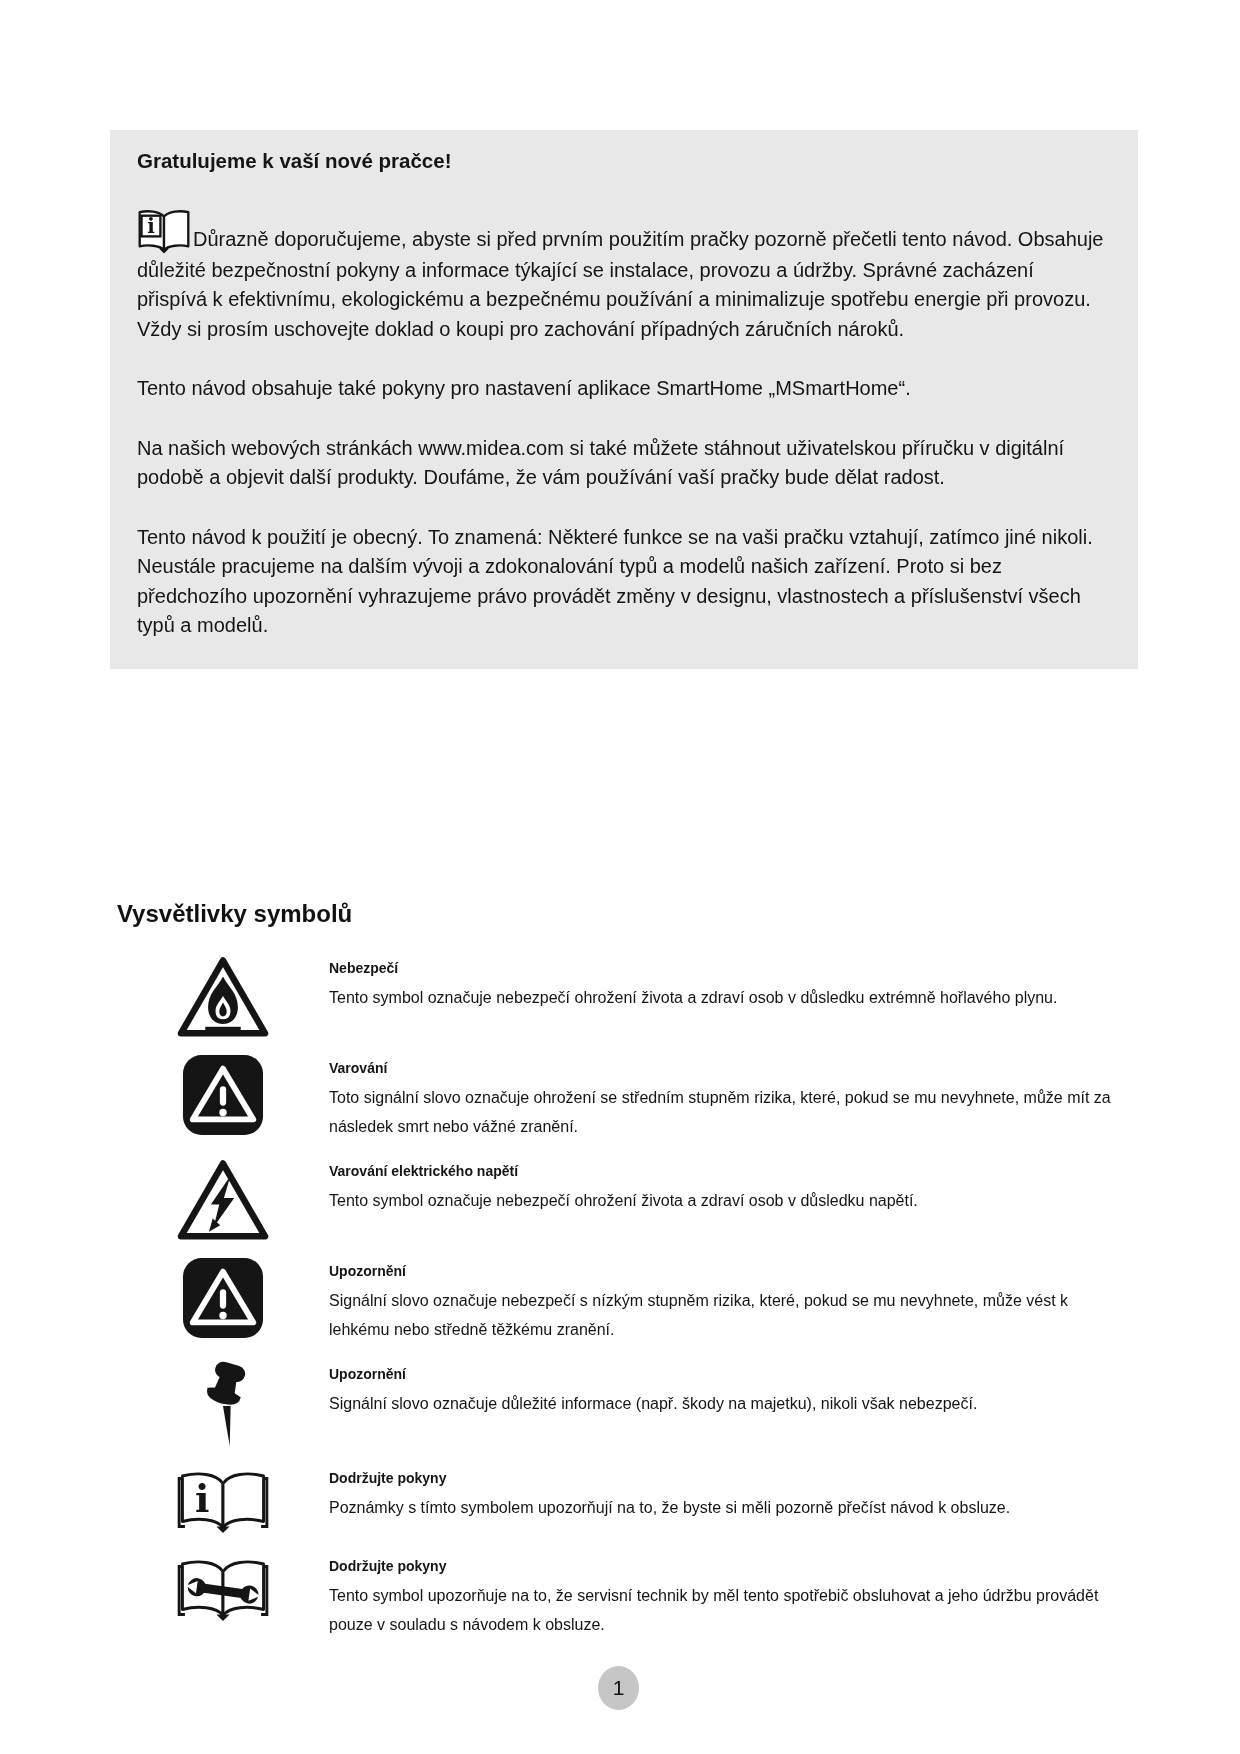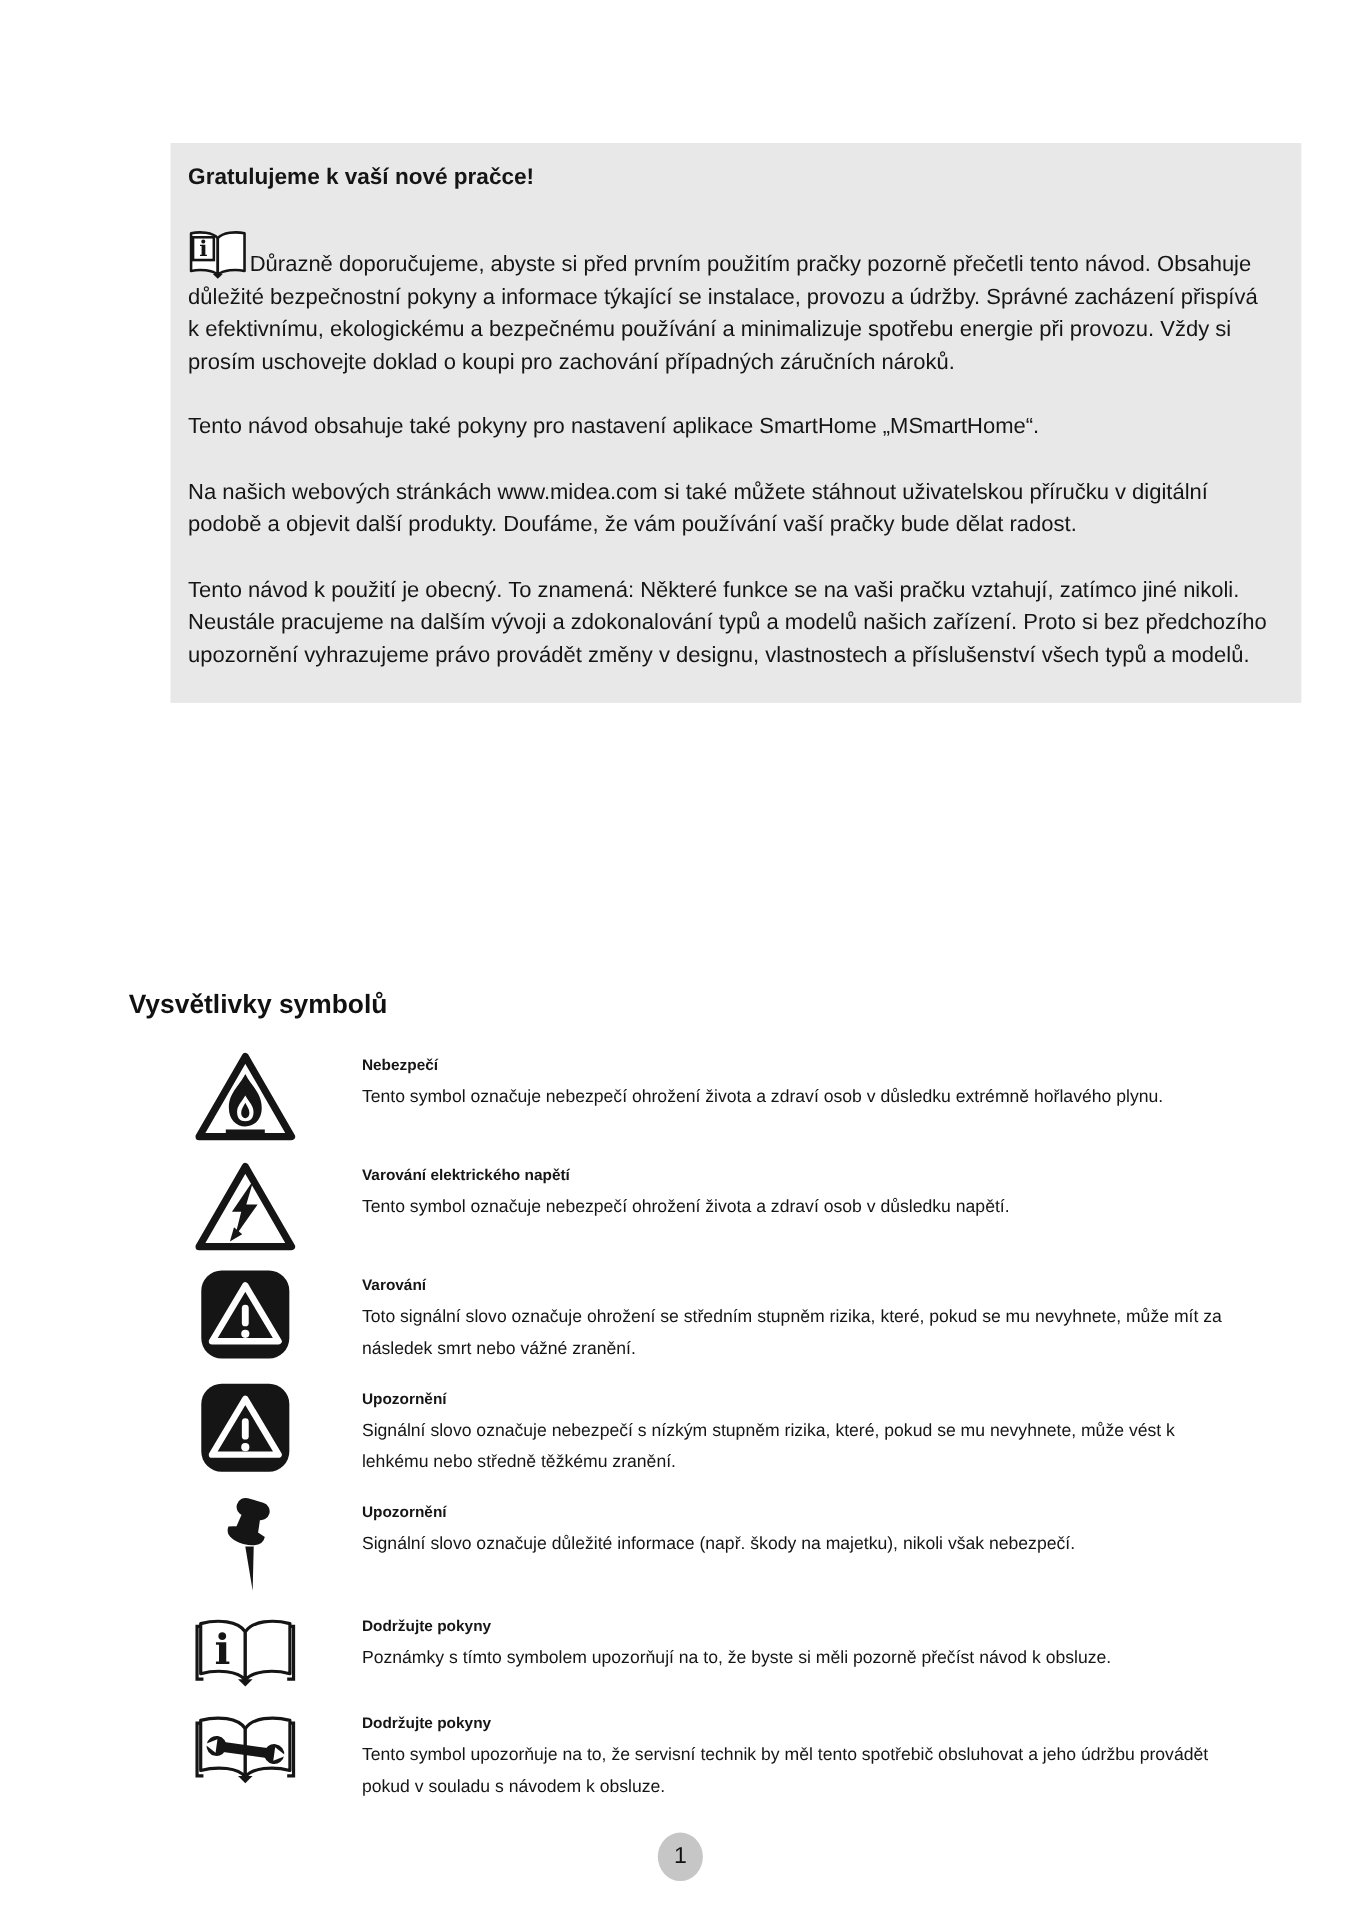--- a/index.html
+++ b/index.html
@@ -7,22 +7,22 @@
     width:1240px;height:1754px;background:#ffffff;
     font-family:"Liberation Sans", sans-serif;color:#151515;
     position:relative;overflow:hidden;
   }
   .page{position:relative;width:1240px;height:1754px;}
 
   
   .intro-box{
     position:absolute;left:110px;top:130px;width:1028px;
     background:#e8e8e8;box-sizing:border-box;
-    padding:16px 30px 28px 16px;
-    font-size:20px;line-height:29.5px;margin-left:45px;
+    padding:16px 30px 28px 27px;
+    font-size:20px;line-height:29.5px;
   }
   .intro-box p{margin:0 0 30px 0;}
   .intro-title{font-weight:bold;margin:0 0 28px 0;font-size:20.5px;}
   .p-after-title{margin:0 0 10px 0 !important;}
   .bold{font-weight:normal;}
   .intro-box p:last-child{margin-bottom:0;}
 
   .inline-icon{
     display:inline-block;vertical-align:-10px;margin:0 2px 0 0;
   }
@@ -87,44 +87,44 @@
         </svg>
       </div>
       <div class="text-cell">
         <p class="sym-title">Nebezpečí</p>
         <p class="sym-desc">Tento symbol označuje nebezpečí ohrožení života a zdraví osob v důsledku extrémně hořlavého plynu.</p>
       </div>
     </div>
 
     <div class="symbol-row">
       <div class="icon-cell">
-        <svg width="94" height="84" viewBox="0 0 100 90">
-          <path d="M50 7 L95 85 L5 85 Z" fill="#ffffff" stroke="#151515" stroke-width="7" stroke-linejoin="round"></path>
-          <path d="M58 20 L37 51 L46 51 L40 75 L62 44 L51 44 Z" fill="#151515"></path>
-          <path d="M35 80 L47 73 L39 66 Z" fill="#151515"></path>
-        </svg>
-      </div>
-      <div class="text-cell">
-        <p class="sym-title">Varování elektrického napětí</p>
-        <p class="sym-desc">Tento symbol označuje nebezpečí ohrožení života a zdraví osob v důsledku napětí.</p>
-      </div>
-    </div>
-
-    <div class="symbol-row">
-      <div class="icon-cell">
         <svg width="82" height="82" viewBox="0 0 84 84">
           <rect x="1" y="1" width="82" height="82" rx="19" fill="#151515"></rect>
           <path d="M42 15 L73 67 L11 67 Z" fill="none" stroke="#ffffff" stroke-width="6" stroke-linejoin="round"></path>
           <rect x="38.8" y="33" width="6.4" height="20" rx="3.2" fill="#ffffff"></rect>
           <circle cx="42" cy="60" r="3.8" fill="#ffffff"></circle>
         </svg>
       </div>
       <div class="text-cell">
         <p class="sym-title">Varování</p>
         <p class="sym-desc">Toto signální slovo označuje ohrožení se středním stupněm rizika, které, pokud se mu nevyhnete, může mít za následek smrt nebo vážné zranění.</p>
+      </div>
+    </div>
+
+    <div class="symbol-row">
+      <div class="icon-cell">
+        <svg width="94" height="84" viewBox="0 0 100 90">
+          <path d="M50 7 L95 85 L5 85 Z" fill="#ffffff" stroke="#151515" stroke-width="7" stroke-linejoin="round"></path>
+          <path d="M58 20 L37 51 L46 51 L40 75 L62 44 L51 44 Z" fill="#151515"></path>
+          <path d="M35 80 L47 73 L39 66 Z" fill="#151515"></path>
+        </svg>
+      </div>
+      <div class="text-cell">
+        <p class="sym-title">Varování elektrického napětí</p>
+        <p class="sym-desc">Tento symbol označuje nebezpečí ohrožení života a zdraví osob v důsledku napětí.</p>
       </div>
     </div>
 
     <div class="symbol-row">
       <div class="icon-cell">
         <svg width="82" height="82" viewBox="0 0 84 84">
           <rect x="1" y="1" width="82" height="82" rx="19" fill="#151515"></rect>
           <path d="M42 15 L73 67 L11 67 Z" fill="none" stroke="#ffffff" stroke-width="6" stroke-linejoin="round"></path>
           <rect x="38.8" y="33" width="6.4" height="20" rx="3.2" fill="#ffffff"></rect>
           <circle cx="42" cy="60" r="3.8" fill="#ffffff"></circle>
@@ -182,21 +182,21 @@
             <rect x="24" y="40" width="68" height="11" fill="#151515"></rect>
             <circle cx="26" cy="45.5" r="11" fill="#151515"></circle>
             <circle cx="90" cy="45.5" r="11" fill="#151515"></circle>
             <path d="M13 45.5 L26 38 L26 53 Z" fill="#ffffff"></path>
             <path d="M103 45.5 L90 38 L90 53 Z" fill="#ffffff"></path>
           </g>
         </svg>
       </div>
       <div class="text-cell">
         <p class="sym-title">Dodržujte pokyny</p>
-        <p class="sym-desc">Tento symbol upozorňuje na to, že servisní technik by měl tento spotřebič obsluhovat a jeho údržbu provádět pokud v souladu s návodem k obsluze.</p>
+        <p class="sym-desc">Tento symbol upozorňuje na to, že servisní technik by měl tento spotřebič obsluhovat a jeho údržbu provádět pouze v souladu s návodem k obsluze.</p>
       </div>
     </div>
 
   </div>
 
   <div class="page-badge">
     <span>1</span>
   </div>
 
 </div>

